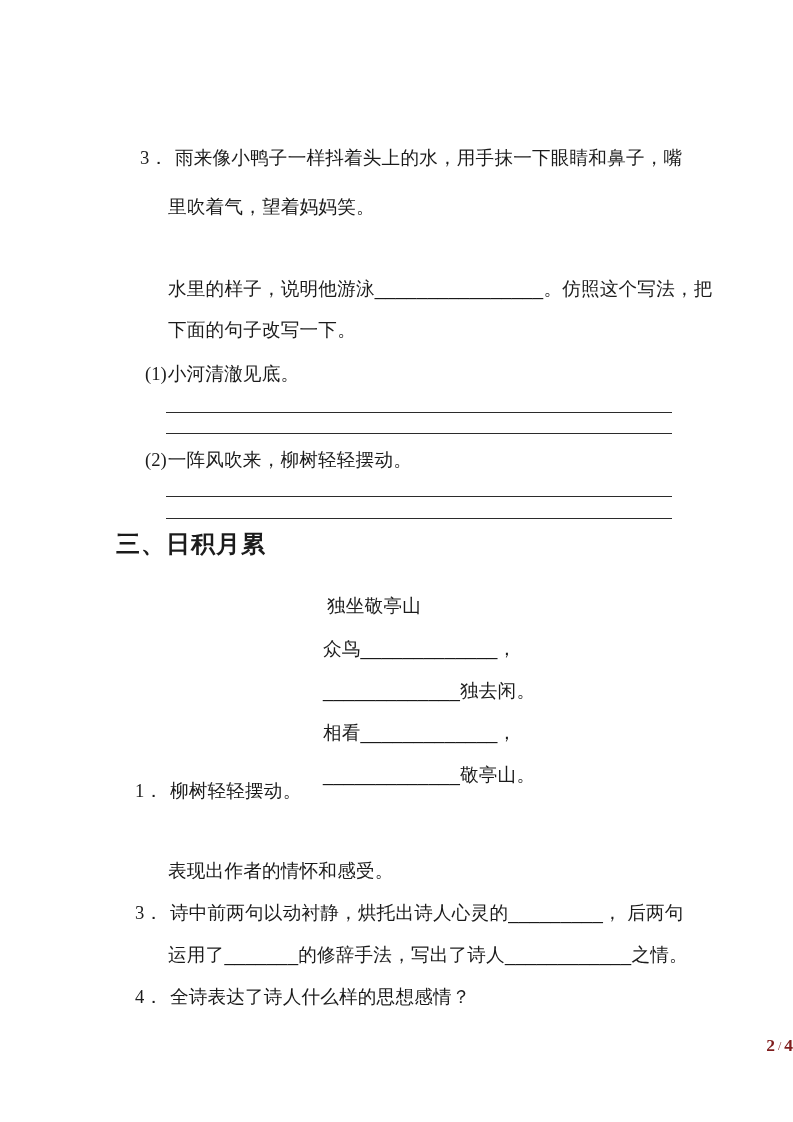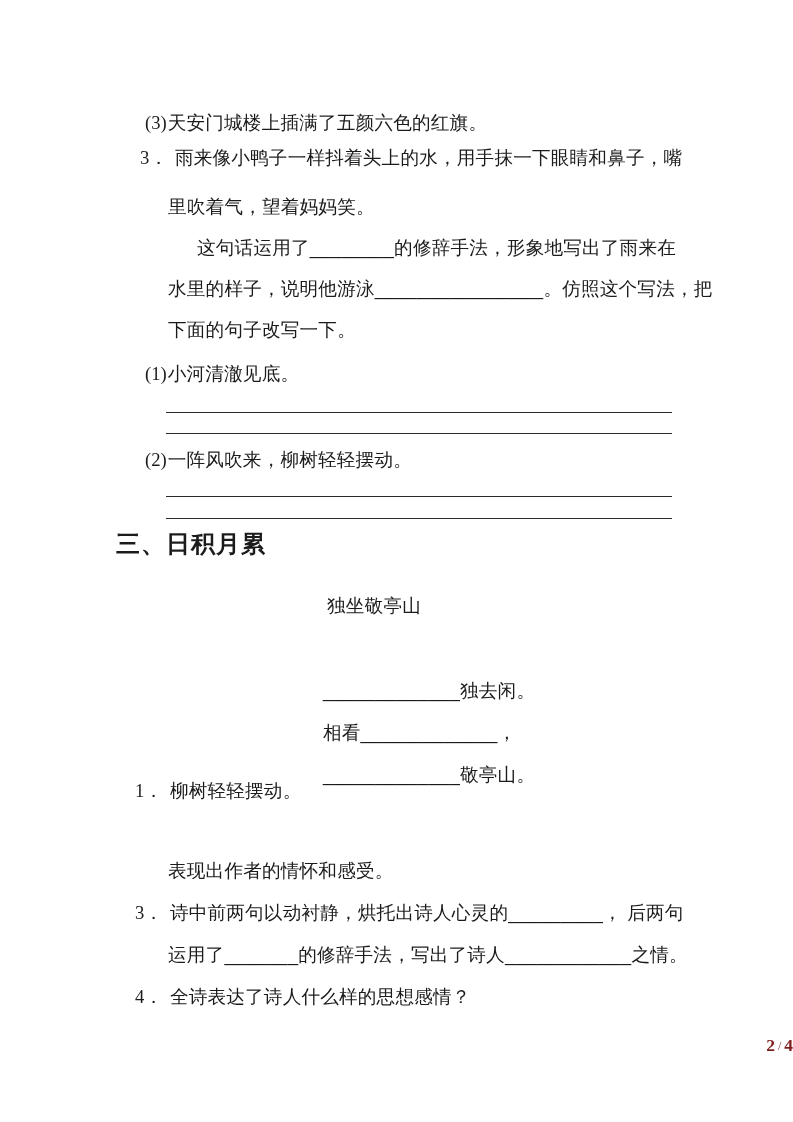--- a/index.html
+++ b/index.html
@@ -62,31 +62,27 @@
     font-weight: normal;
     padding: 0 3px;
     vertical-align: 1px;
   }
 </style>
 </head>
 <body>
 
 <div class="page">
 
-  <div class="line" style="left:145px; top:111px">
-    <span class="paren-marker">(3)</span><span>天安门城楼上插满了五颜六色的红旗。</span>
-  </div>
 
   <div class="line" style="left:140px; top:146px">
     <span class="marker">3．</span><span>雨来像小鸭子一样抖着头上的水，用手抹一下眼睛和鼻子，嘴</span>
   </div>
 
   <div class="line" style="left:168px; top:195px">里吹着气，望着妈妈笑。</div>
 
-  <div class="line" style="left:197px; top:236px">这句话运用了________的修辞手法，形象地写出了雨来在</div>
 
   <div class="line" style="left:168px; top:277px">水里的样子，说明他游泳________________。仿照这个写法，把</div>
 
   <div class="line" style="left:168px; top:318px">下面的句子改写一下。</div>
 
   <div class="line" style="left:145px; top:362px">
     <span class="paren-marker">(1)</span><span>小河清澈见底。</span>
   </div>
 
   <div class="rule" style="left:166px; top:412px; width:506px"></div>
@@ -96,20 +92,21 @@
     <span class="paren-marker">(2)</span><span>一阵风吹来，柳树轻轻摆动。</span>
   </div>
 
   <div class="rule" style="left:166px; top:496px; width:506px"></div>
   <div class="rule" style="left:166px; top:518px; width:506px"></div>
 
   <div class="line heading" style="left:116px; top:529px">三、日积月累</div>
 
   <div class="line poem-line" style="left:327px; top:569px">独坐敬亭山</div>
 
+  <div class="line poem-line" style="left:323px; top:612px">众鸟_____________，</div>
   <div class="line poem-line" style="left:323px; top:654px">_____________独去闲。</div>
   <div class="line poem-line" style="left:323px; top:738px">_____________敬亭山。</div>
   <div class="line poem-line" style="left:323px; top:696px">相看_____________，</div>
 
   <div class="line" style="left:135px; top:779px">
     <span class="marker">1．</span><span>柳树轻轻摆动。</span>
   </div>
 
 
   <div class="line" style="left:168px; top:859px">表现出作者的情怀和感受。</div>

